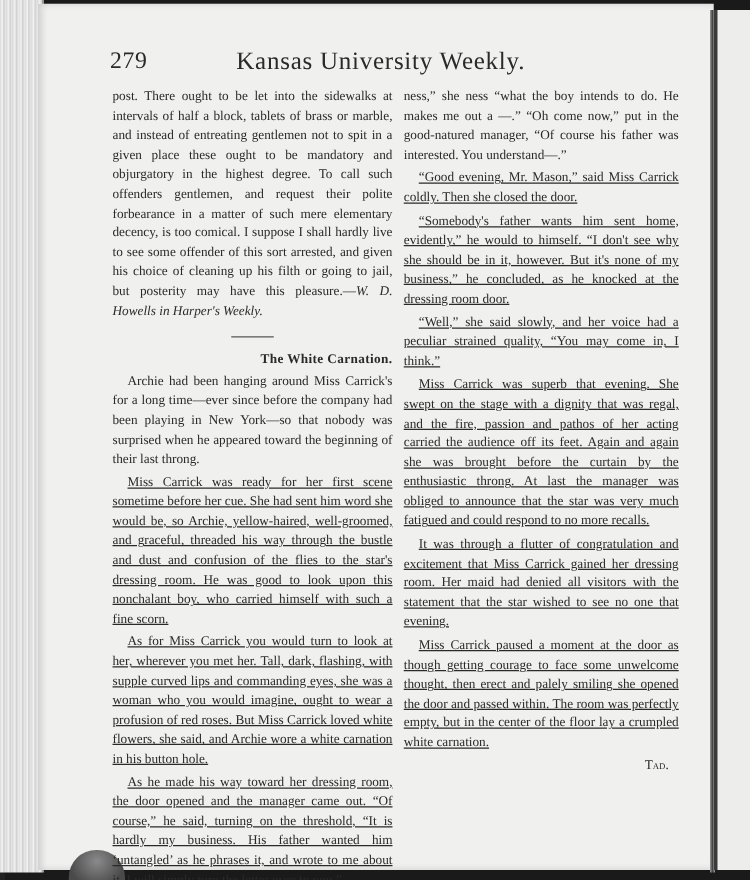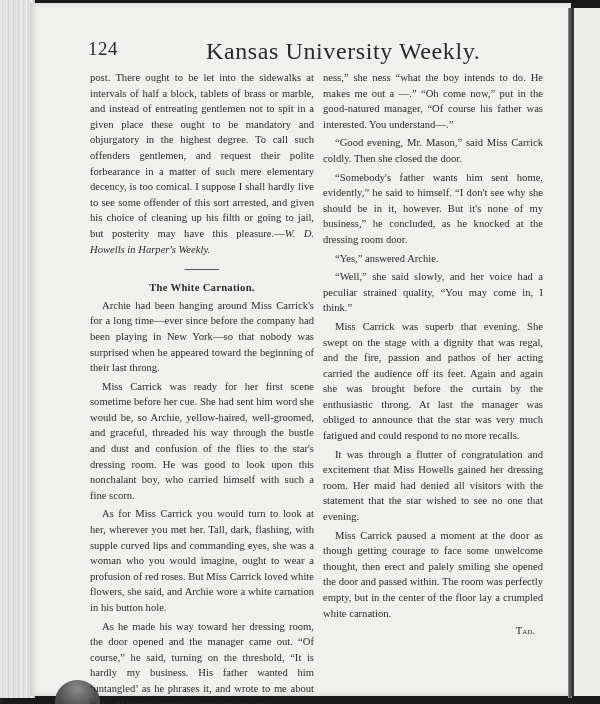--- a/index.html
+++ b/index.html
@@ -37,70 +37,69 @@
     border-radius: 22px 22px 0 0;
     background: radial-gradient(ellipse at 50% 30%, #8a8a8a, #4a4a4a 70%);
   }
   .header {
     position: absolute; left: 88px; top: 38px; width: 470px; height: 24px;
   }
   .page-number {
     position: absolute; left: 0; top: 0; font-size: 19px; letter-spacing: 0.5px;
   }
   .running-title {
-    position: absolute; left: 118px; top: 0; font-size: 24px; letter-spacing: 0.6px;
+    position: absolute; left: 101px; top: 0; font-size: 20px; letter-spacing: 0.6px;
   }
   .col {
     position: absolute; top: 70px; width: 224px;
     font-size: 10.6px; line-height: 15.6px; text-align: justify;
   }
   .col-left { left: 90px; }
   .col-right { left: 323px; width: 220px; }
   .col p { margin: 0; text-indent: 0; }
   .col p.ind { text-indent: 12px; }
-  .col p.gap { margin-top: 3px; }
+  .col p.gap { margin-top: 3px; text-decoration: underline; }
   .col .it { font-style: italic; }
   .rule {
     height: 1px; width: 34px; background: #555; margin: 12px auto 10px;
   }
   .headline {
-    text-align: center; font-weight: bold; font-size: 10.6px; margin-bottom: 2px; letter-spacing: 0.3px;
+    text-align: right; font-weight: bold; font-size: 10.6px; margin-bottom: 2px; letter-spacing: 0.3px;
   }
   .signature { text-align: right; font-variant: small-caps; padding-right: 8px; margin-top: 2px; }
 </style>
 </head>
 <body>
 
 <div class="page-stack-shadow"></div>
 <div class="page-stack"></div>
 <div class="page"></div>
 <div class="gutter-line"></div>
 <div class="next-page"></div>
 <div class="thumb"></div>
 
 <div class="header">
-  <span class="page-number">124</span>
+  <span class="page-number">279</span>
   <span class="running-title">Kansas University Weekly.</span>
 </div>
 
 <div class="col col-left">
   <p><span>post. There ought to be let into the sidewalks at intervals of half a block, tablets of brass or marble, and instead of entreating gentlemen not to spit in a given place these ought to be mandatory and objurgatory in the highest degree. To call such offenders gentlemen, and request their polite forbearance in a matter of such mere elementary decency, is too comical. I suppose I shall hardly live to see some offender of this sort arrested, and given his choice of cleaning up his filth or going to jail, but posterity may have this pleasure.—</span><span class="it">W. D. Howells in Harper's Weekly.</span></p>
   <div class="rule"></div>
   <div class="headline">The White Carnation.</div>
   <p class="ind">Archie had been hanging around Miss Carrick's for a long time—ever since before the company had been playing in New York—so that nobody was surprised when he appeared toward the beginning of their last throng.</p>
   <p class="ind gap">Miss Carrick was ready for her first scene sometime before her cue. She had sent him word she would be, so Archie, yellow-haired, well-groomed, and graceful, threaded his way through the bustle and dust and confusion of the flies to the star's dressing room. He was good to look upon this nonchalant boy, who carried himself with such a fine scorn.</p>
   <p class="ind gap">As for Miss Carrick you would turn to look at her, wherever you met her. Tall, dark, flashing, with supple curved lips and commanding eyes, she was a woman who you would imagine, ought to wear a profusion of red roses. But Miss Carrick loved white flowers, she said, and Archie wore a white carnation in his button hole.</p>
   <p class="ind gap">As he made his way toward her dressing room, the door opened and the manager came out. “Of course,” he said, turning on the threshold, “It is hardly my business. His father wanted him ‘untangled’ as he phrases it, and wrote to me about it. I will simply turn the letter over to you.”</p>
 
 </div>
 
 <div class="col col-right">
   <p>ness,” she ness “what the boy intends to do. He makes me out a —.” “Oh come now,” put in the good-natured manager, “Of course his father was interested. You understand—.”</p>
   <p class="ind gap">“Good evening, Mr. Mason,” said Miss Carrick coldly. Then she closed the door.</p>
-  <p class="ind gap">“Somebody's father wants him sent home, evidently,” he said to himself. “I don't see why she should be in it, however. But it's none of my business,” he concluded, as he knocked at the dressing room door.</p>
-  <p class="ind gap">“Yes,” answered Archie.</p>
+  <p class="ind gap">“Somebody's father wants him sent home, evidently,” he would to himself. “I don't see why she should be in it, however. But it's none of my business,” he concluded, as he knocked at the dressing room door.</p>
   <p class="ind gap">“Well,” she said slowly, and her voice had a peculiar strained quality, “You may come in, I think.”</p>
   <p class="ind gap">Miss Carrick was superb that evening. She swept on the stage with a dignity that was regal, and the fire, passion and pathos of her acting carried the audience off its feet. Again and again she was brought before the curtain by the enthusiastic throng. At last the manager was obliged to announce that the star was very much fatigued and could respond to no more recalls.</p>
-  <p class="ind gap">It was through a flutter of congratulation and excitement that Miss Howells gained her dressing room. Her maid had denied all visitors with the statement that the star wished to see no one that evening.</p>
+  <p class="ind gap">It was through a flutter of congratulation and excitement that Miss Carrick gained her dressing room. Her maid had denied all visitors with the statement that the star wished to see no one that evening.</p>
   <p class="ind gap">Miss Carrick paused a moment at the door as though getting courage to face some unwelcome thought, then erect and palely smiling she opened the door and passed within. The room was perfectly empty, but in the center of the floor lay a crumpled white carnation.</p>
   <div class="signature">Tad.</div>
 
 </div>
 
 </body></html>

